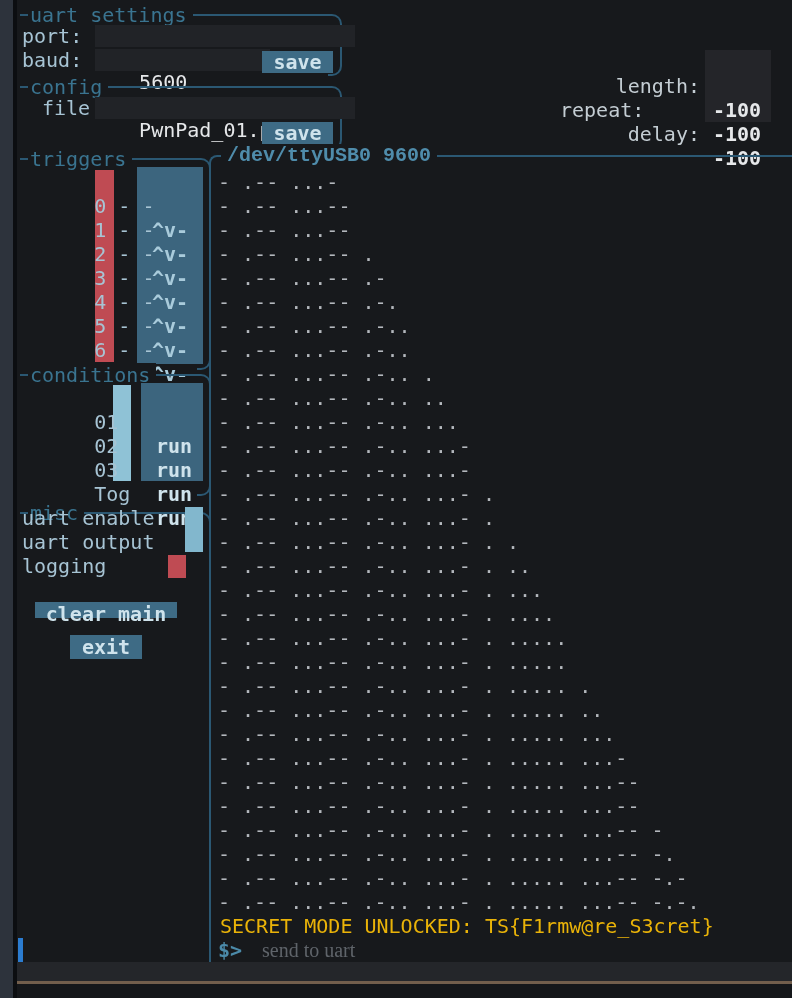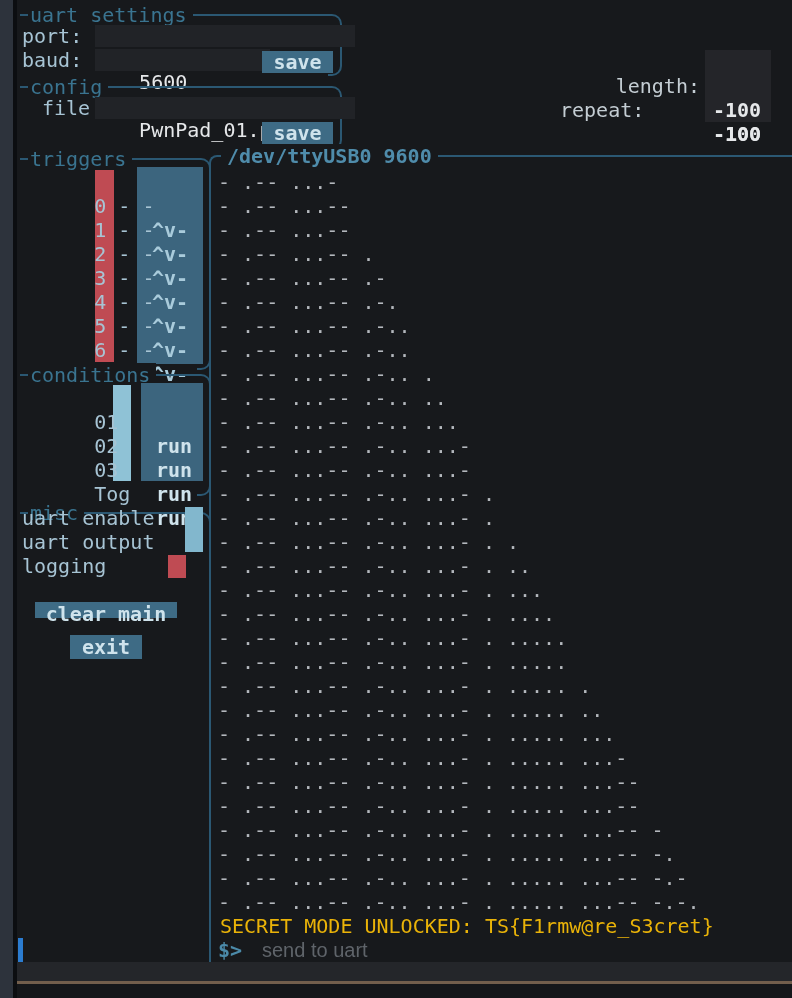--- a/index.html
+++ b/index.html
@@ -21,34 +21,34 @@
   
   .gbox{position:absolute;border-top:2px solid var(--bd);border-right:2px solid var(--bd);
         border-bottom:2px solid var(--bd);border-radius:0 10px 10px 0;}
   .gbox.noBottom{border-bottom:none;border-radius:0 10px 0 0;}
   .bcover{position:absolute;left:-2px;right:12px;bottom:-2px;height:2px;background:var(--bg);}
   .glabel{position:absolute;top:-13px;left:8px;line-height:24px;background:var(--bg);
           padding:0 6px 0 2px;color:var(--glabel);white-space:pre;}
   .mainbox{position:absolute;border-top:2px solid var(--bd);border-left:2px solid var(--bd);
            border-radius:8px 0 0 0;}
   .mlabel{position:absolute;top:-13px;left:10px;line-height:24px;background:var(--bg);
-          padding:0 6px;color:var(--mlabel);font-weight:bold;white-space:pre;}
+          padding:0 6px;color:var(--mlabel);font-weight:bold;white-space:pre;font-family:Liberation Mono, monospace;}
   
   .input{position:absolute;background:var(--inputbg);height:22px;line-height:22px;
          color:var(--white);white-space:pre;}
   .btn{position:absolute;background:var(--btn);color:var(--btntxt);font-weight:bold;
        text-align:center;height:22px;line-height:22px;cursor:default;}
   .bar{position:absolute;}
   .trow{position:relative;height:24px;line-height:24px;white-space:pre;}
   .t-ctl{position:absolute;left:115px;width:66px;text-align:center;color:var(--blocktxt);font-weight:bold;}
   .c-btn{position:absolute;left:119px;width:66px;text-align:center;color:var(--btntxt);font-weight:bold;}
   .morse-line{height:24px;line-height:24px;white-space:pre;color:var(--morse);}
   #prompt-input{position:absolute;left:262px;top:938px;width:400px;height:24px;
     background:transparent;border:none;outline:none;color:#d0d3d6;
-    font-family:Liberation Sans, sans-serif;font-size:20px;line-height:24px;padding:0;}
+    font-family:Liberation Serif, serif;font-size:20px;line-height:24px;padding:0;}
   #prompt-input::placeholder{color:var(--dim);opacity:1;}
 </style>
 </head>
 <body>
 
 <div class="abs" style="left:0;top:0;width:13px;height:998px;background:var(--edge);"></div>
 <div class="abs" style="left:13px;top:0;width:4px;height:998px;background:var(--sep);"></div>
 
 <div class="gbox" style="left:20px;top:14px;width:320px;height:58px;">
   <span class="glabel">uart settings</span>
@@ -81,20 +81,21 @@
       <span class="abs" style="left:0;width:140px;text-align:right;color:#c4cdd3;">length:</span>
       <span class="abs" style="left:153px;width:60px;color:var(--white);font-weight:bold;">-100</span>
     </div>
 
     <div class="trow">
       <span class="abs" style="left:0;width:140px;text-align:left;color:#c4cdd3;">repeat:</span>
       <span class="abs" style="left:153px;width:60px;color:var(--white);font-weight:bold;">-100</span>
     </div>
 
     <div class="trow">
+      <span class="abs" style="left:0;width:140px;text-align:right;color:#c4cdd3;">delay:</span>
       <span class="abs" style="left:153px;width:60px;color:var(--white);font-weight:bold;">-100</span>
     </div>
   </div>
 
 <div class="gbox" style="left:20px;top:158px;width:189px;height:208px;">
   <span class="glabel">triggers</span>
   <i class="bcover"></i>
 </div>
 <div class="bar" style="left:95px;top:170px;width:19px;height:192px;background:var(--red);"></div>
 <div class="bar" style="left:137px;top:167px;width:66px;height:197px;background:var(--block);"></div>

